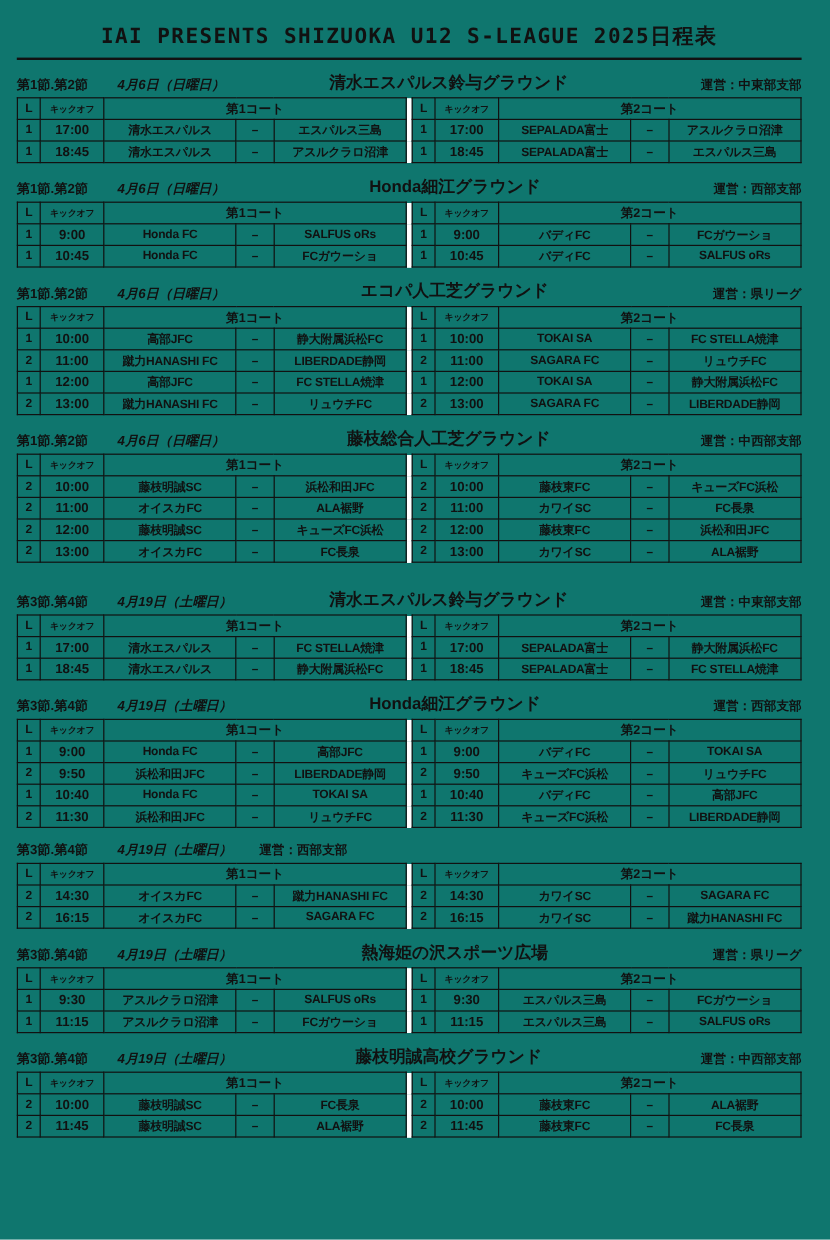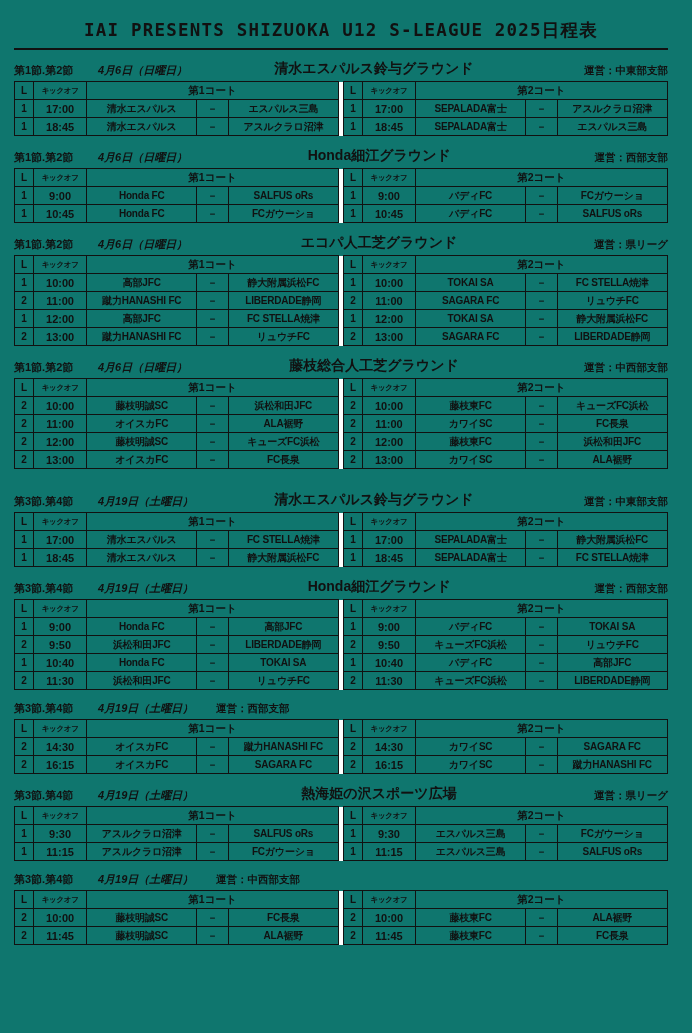--- a/index.html
+++ b/index.html
@@ -659,20 +659,21 @@
               <td class="cell-vs">－</td>
               <td class="cell-team">SALFUS oRs</td>
             </tr>
           </tbody>
         </table>
       </div>
       <div class="venue-block">
         <div class="venue-head">
           <span class="vh-rounds">第3節.第4節</span>
           <span class="vh-date">4月19日（土曜日）</span>
+          <span class="vh-venue">藤枝明誠高校グラウンド</span>
           <span class="vh-org">運営：中西部支部</span>
         </div>
         <table class="sched">
           <colgroup>
             <col class="col-l">
             <col class="col-ko">
             <col class="col-team">
             <col class="col-vs">
             <col class="col-team">
             <col class="sep-col">

